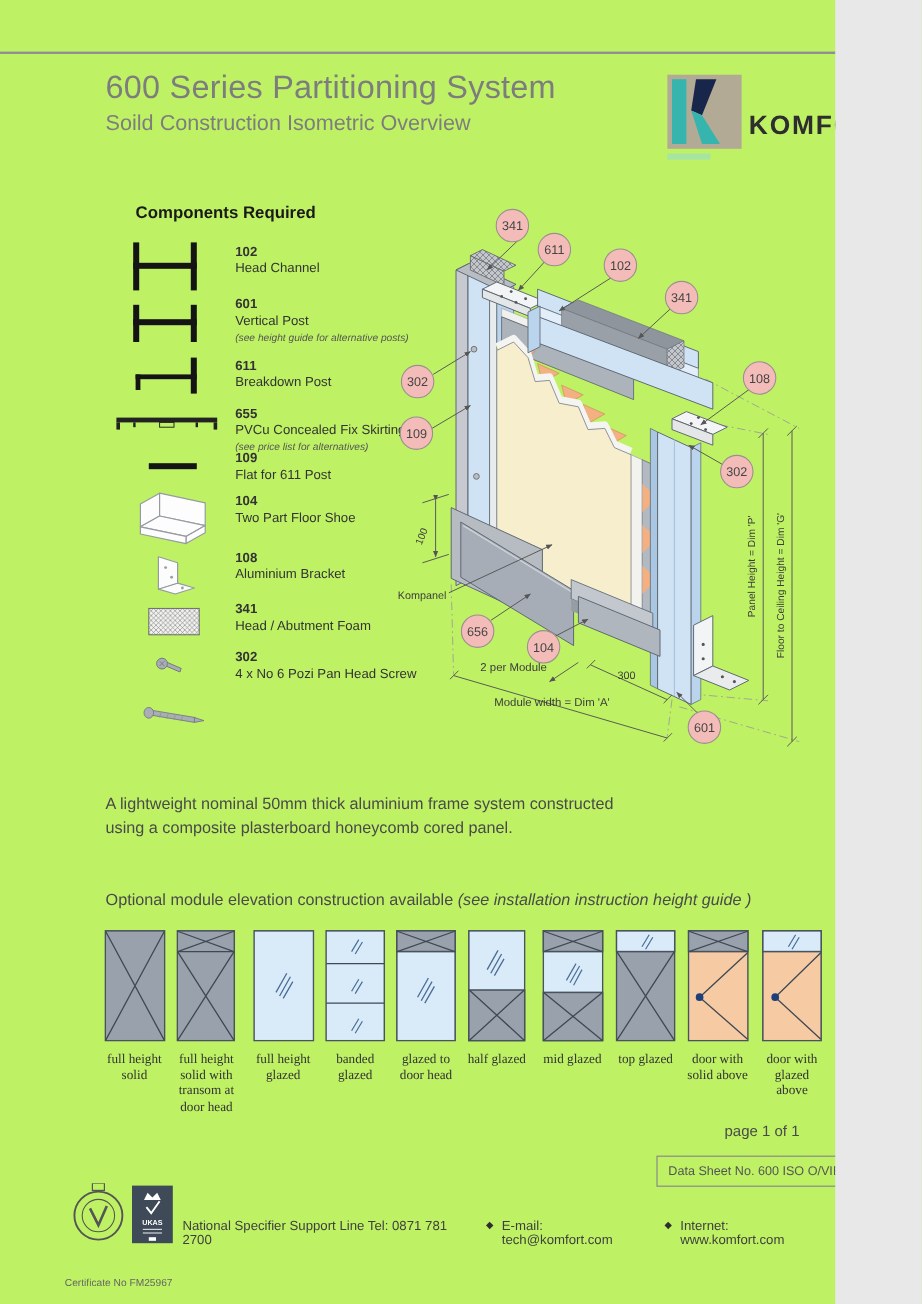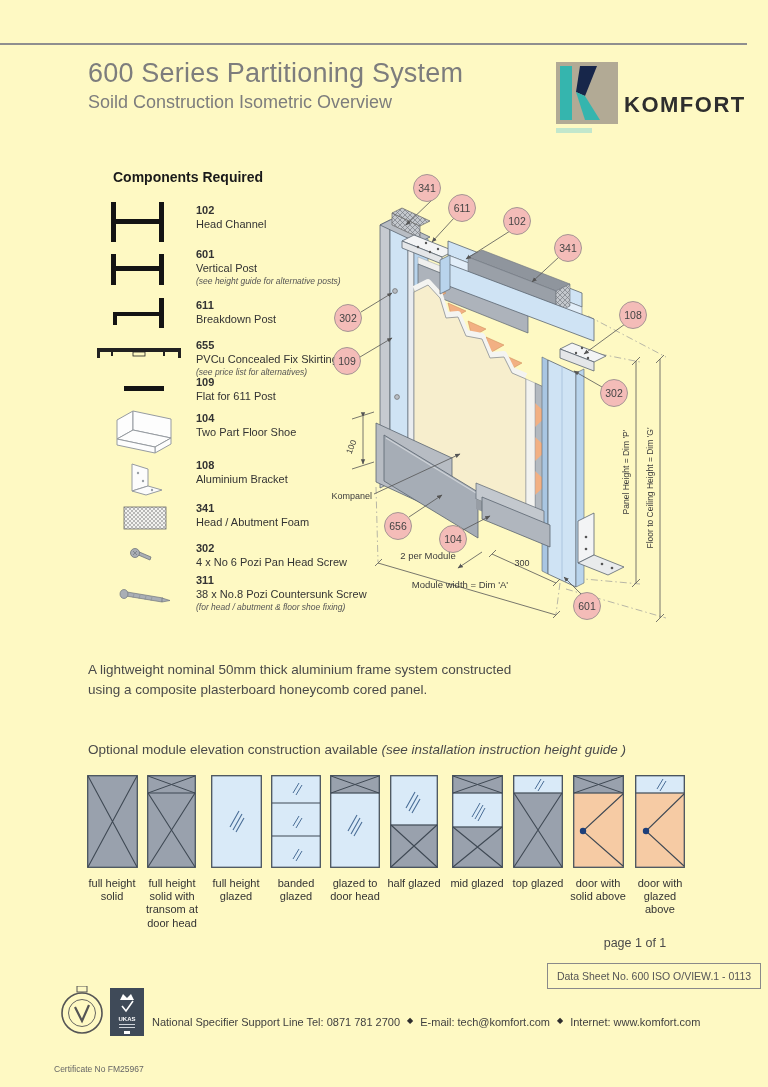--- a/index.html
+++ b/index.html
@@ -1,29 +1,29 @@
 <!DOCTYPE html>
 <html><head>
 <meta charset="utf-8">
 <style>
   html,body{margin:0;padding:0;background:#e8e8e8;}
-  .page{position:relative;width:768px;height:1087px;background:#fef9c3;overflow:hidden;
+  .page{position:relative;width:696px;height:1087px;background:#bef264;overflow:hidden;
         font-family:"Liberation Sans",sans-serif;color:#444;}
   .abs{position:absolute;}
   .top-rule{left:0;top:43px;width:747px;height:2px;background:#8f8f8f;}
   .title{left:88px;top:58px;font-size:27px;color:#7d7d7d;letter-spacing:.2px;}
   .subtitle{left:88px;top:92px;font-size:18px;color:#7d7d7d;}
   .brand-text{left:624px;top:92px;font-size:22px;font-weight:700;color:#2e2e2e;letter-spacing:1.5px;}
   .comp-head{left:113px;top:169px;font-size:14px;font-weight:700;color:#1a1a1a;}
   .comp-text{width:200px;font-size:11px;line-height:1.25;color:#333;}
   .comp-text .code{font-weight:700;}
   .comp-text .note{font-size:8.5px;font-style:italic;color:#555;display:block;}
   .desc{left:88px;width:450px;font-size:13.5px;color:#4a4a4a;line-height:1.45;}
   .elev-label{position:absolute;top:877px;width:84px;text-align:center;font-size:11px;
-              color:#333;line-height:1.2;white-space:pre-line;}
+              color:#333;line-height:1.2;white-space:pre-line;font-family:Liberation Serif, serif;}
   .page-num{left:535px;top:936px;width:200px;text-align:center;font-size:12.5px;color:#4a4a4a;}
   .ds-box{left:547px;top:963px;width:212px;height:24px;border:1px solid #8a8a8a;
           display:flex;align-items:center;justify-content:center;font-size:10.5px;color:#555;}
   .cert-label{left:54px;top:1064px;font-size:8.5px;color:#666;}
   .support{left:152px;top:1016px;font-size:11px;color:#3f3f3f;display:flex;align-items:flex-start;gap:7px;}
   .support .sep{font-size:8px;color:#2e2e2e;}
   svg text{font-family:"Liberation Sans",sans-serif;}
 </style>
 </head>
 <body>
@@ -156,25 +156,20 @@
     <span class="code">108</span><br>
     <span>Aluminium Bracket</span>
   </div>
   <div class="abs comp-text" style="left:196px;top:502px">
     <span class="code">341</span><br>
     <span>Head / Abutment Foam</span>
   </div>
   <div class="abs comp-text" style="left:196px;top:542px">
     <span class="code">302</span><br>
     <span>4 x No 6 Pozi Pan Head Screw</span>
-  </div>
-  <div class="abs comp-text" style="left:196px;top:574px">
-    <span class="code">311</span><br>
-    <span>38 x No.8 Pozi Countersunk Screw</span>
-    <span class="note">(for head / abutment &amp; floor shoe fixing)</span>
   </div>
 
   <svg class="abs" style="left:330px;top:165px" width="440" height="490" viewBox="0 0 440 490">
     <defs>
       <pattern id="xh" width="5" height="5" patternUnits="userSpaceOnUse">
         <rect width="5" height="5" fill="#c3c7cc"></rect>
         <path d="M0,5 L5,0 M0,0 L5,5" stroke="#6f747a" stroke-width="0.6"></path>
       </pattern>
       <marker id="arr" markerWidth="7" markerHeight="7" refX="6" refY="3.5" orient="auto">
         <path d="M0,0.8 L6.5,3.5 L0,6.2 Z" fill="#555"></path>

